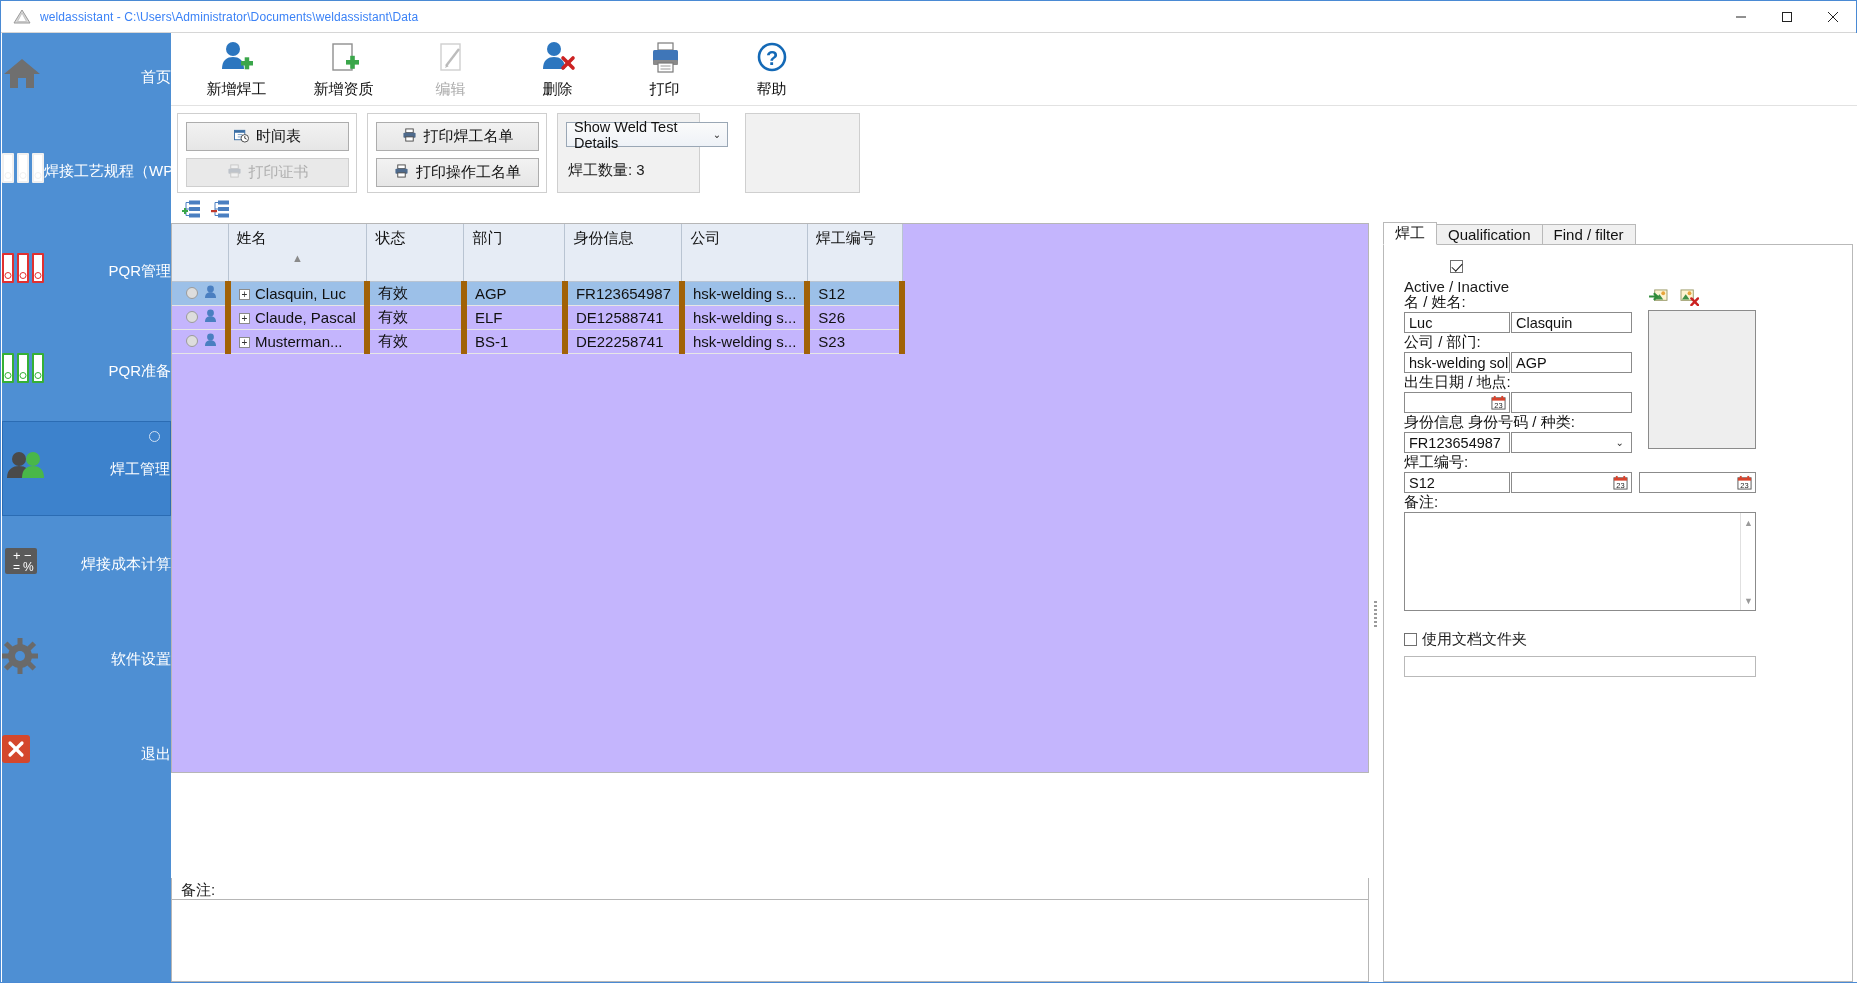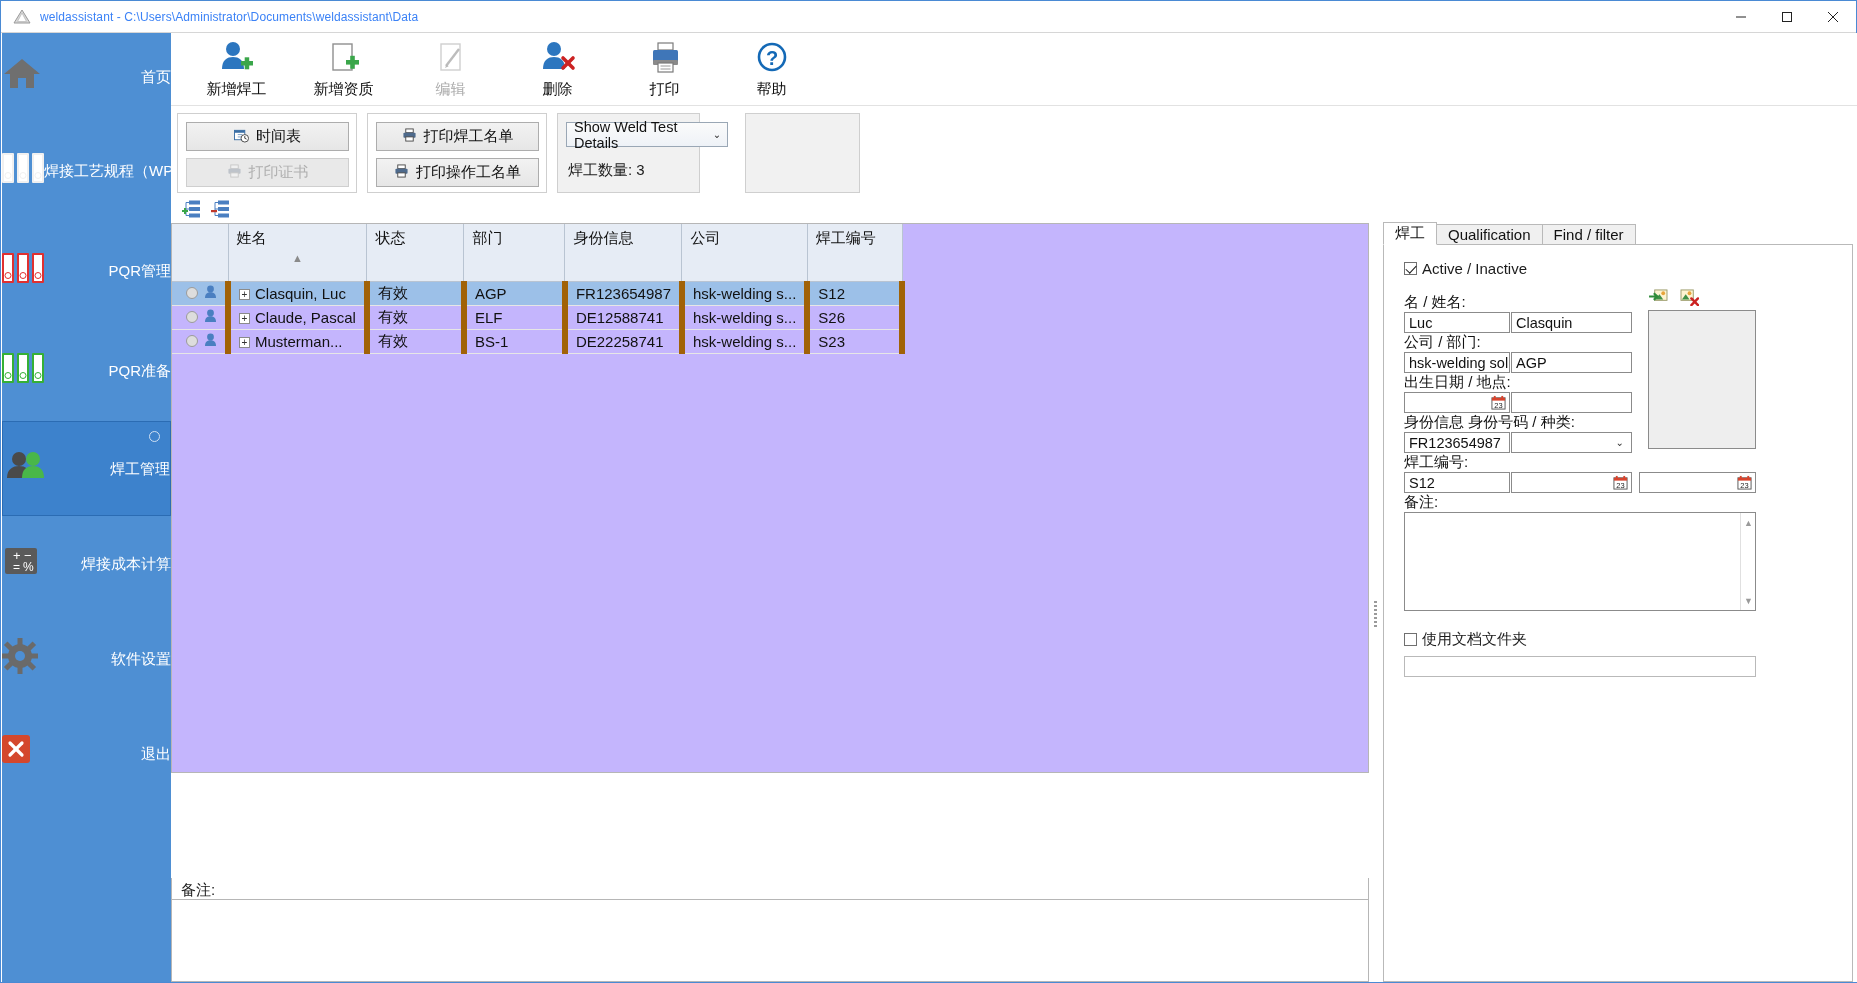--- a/index.html
+++ b/index.html
@@ -577,21 +577,21 @@
         <div class="tab">
           <span>Qualification</span>
         </div>
         <div class="tab">
           <span>Find / filter</span>
         </div>
       </div>
 
       <div class="tabpanel">
 
-        <div class="abs chk" style="left:20px; top:15px;">
+        <div class="abs chk" style="left:20px; top:15px;flex-direction:column;">
           <span class="chkbox on"></span>
           <span>Active / Inactive</span>
         </div>
 
         <div class="abs" style="left:265px; top:44px;">
           <svg width="19" height="17" viewBox="0 0 20 18">
             <rect x="6" y="1" width="13" height="11" fill="#fdf3d0" stroke="#9a9a6a"></rect>
             <circle cx="15" cy="4.5" r="2" fill="#e8a43a"></circle>
             <polygon points="7,11 11,5.5 15,11" fill="#3f8f45"></polygon>
             <path d="M0 8 L8 8 M5 4.5 L9 8 L5 11.5" stroke="#2e8b39" stroke-width="2.2" fill="none"></path>

